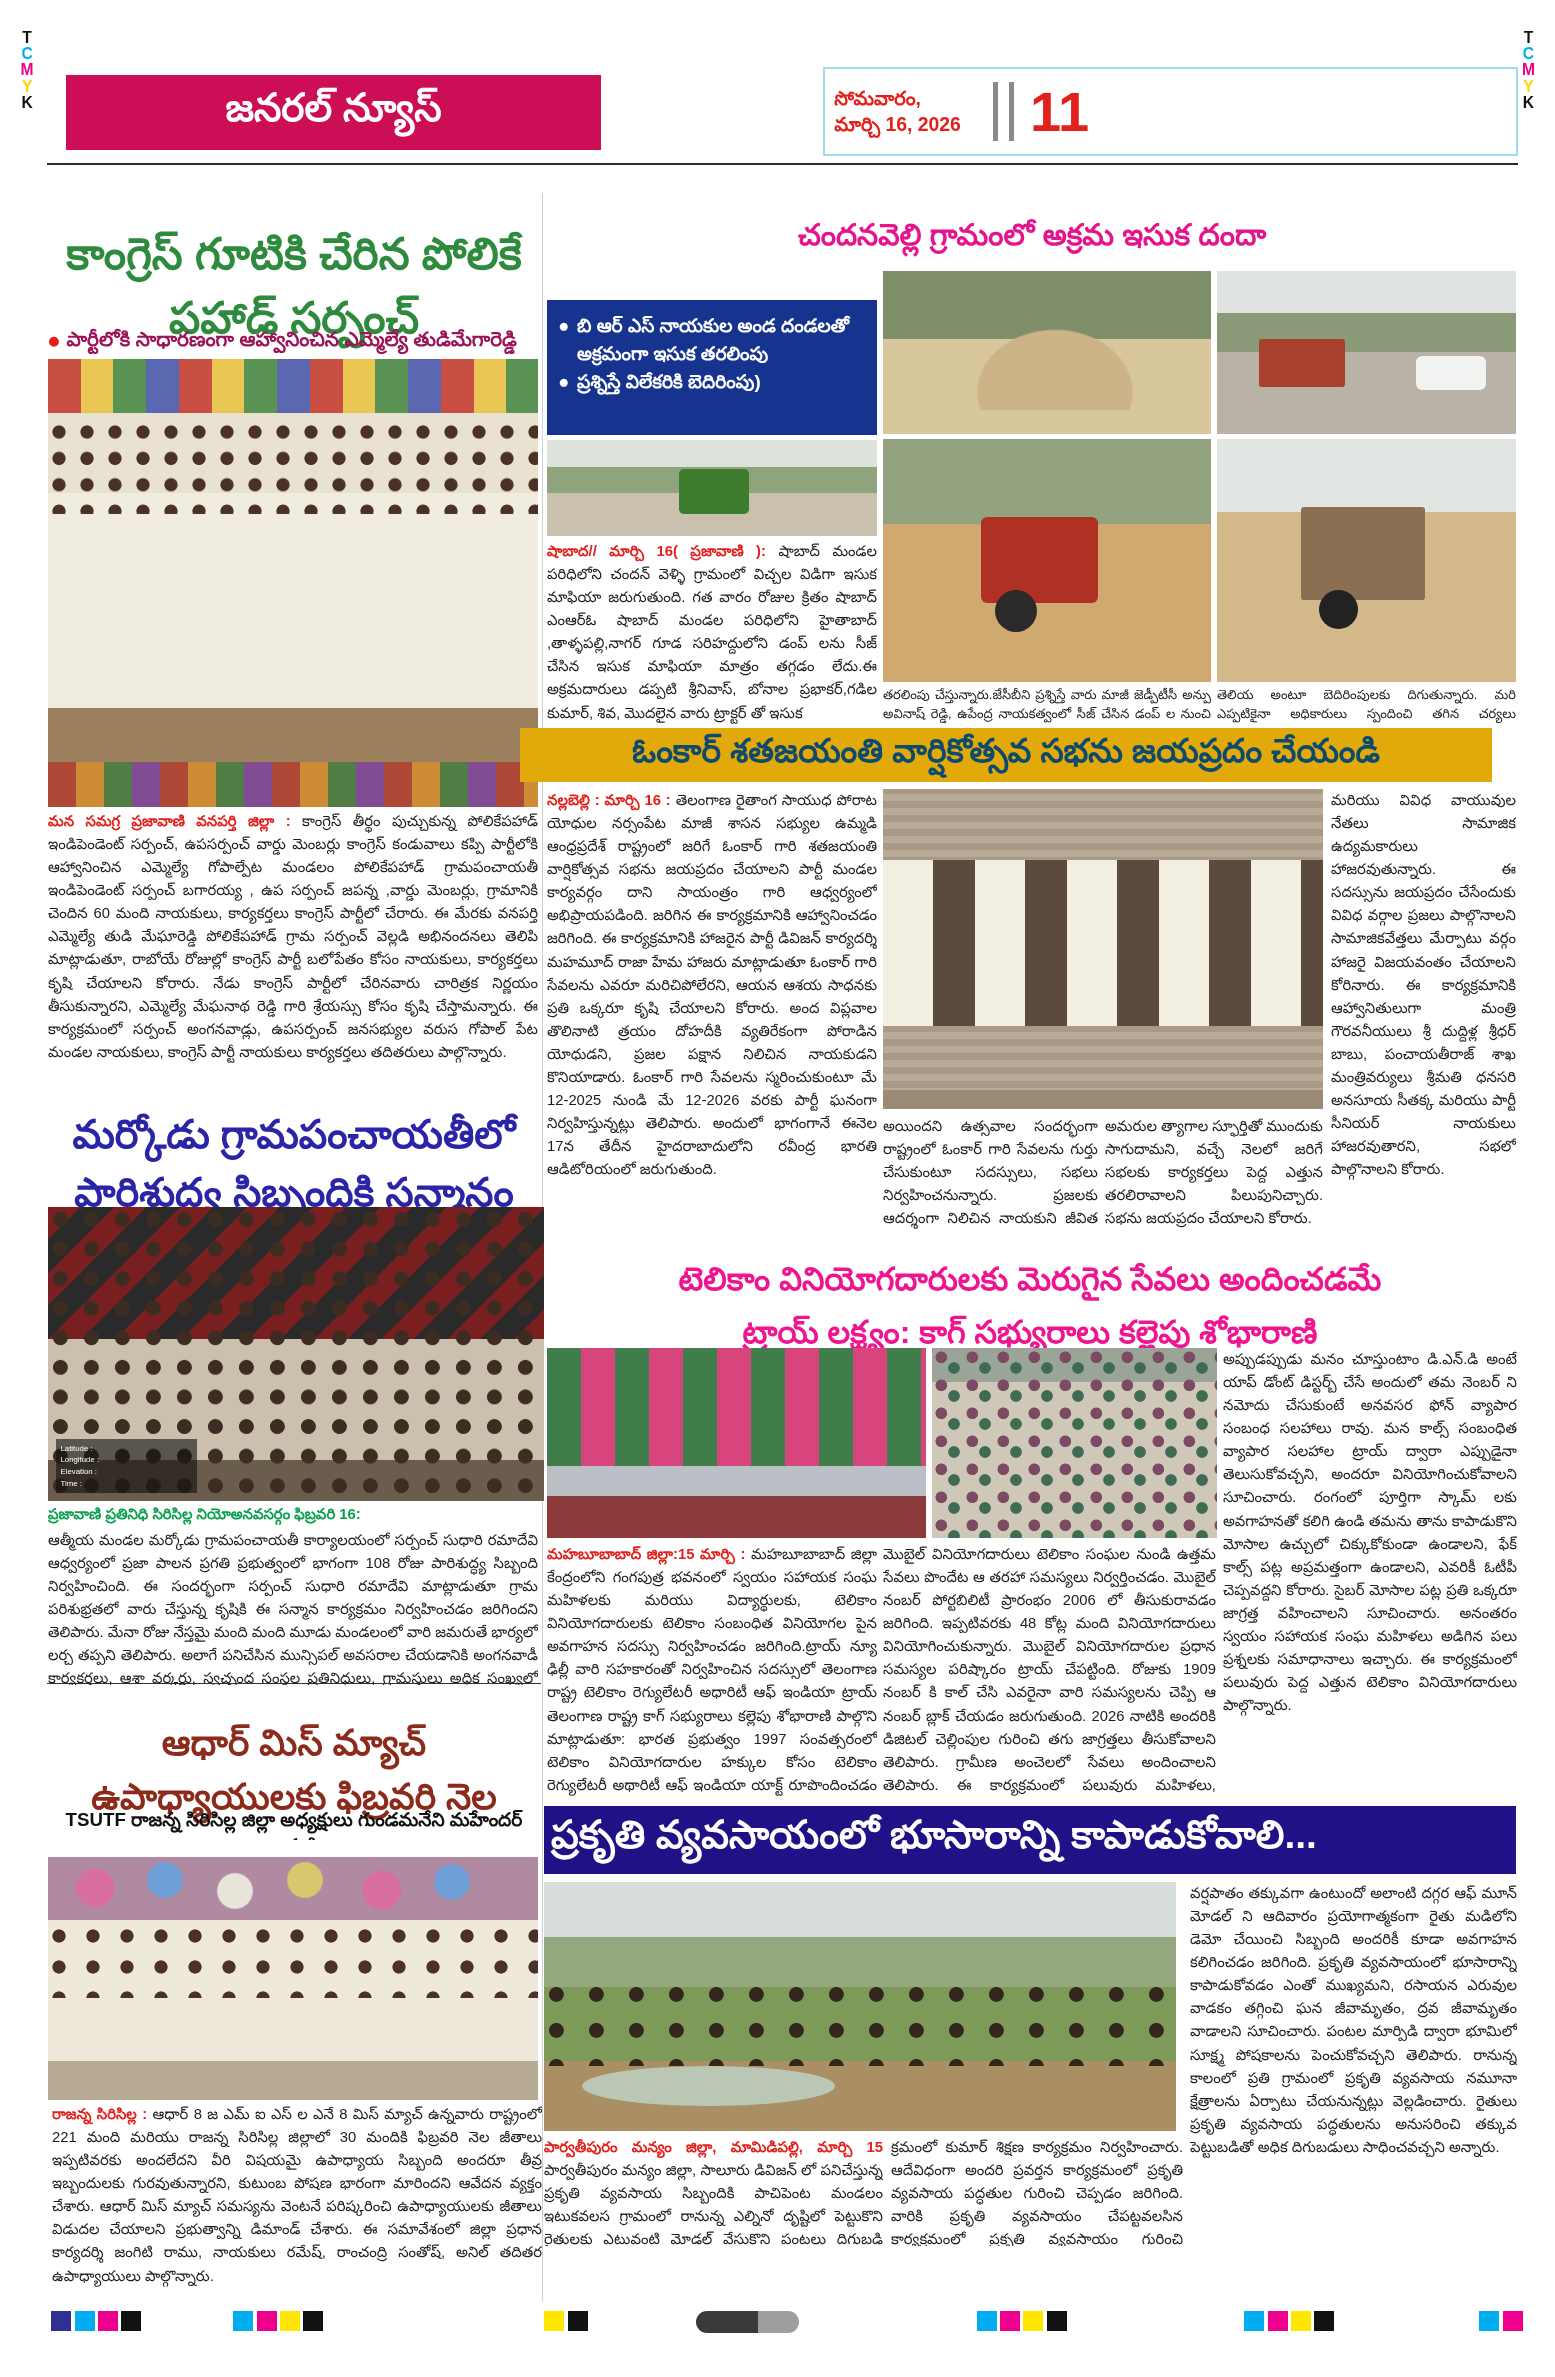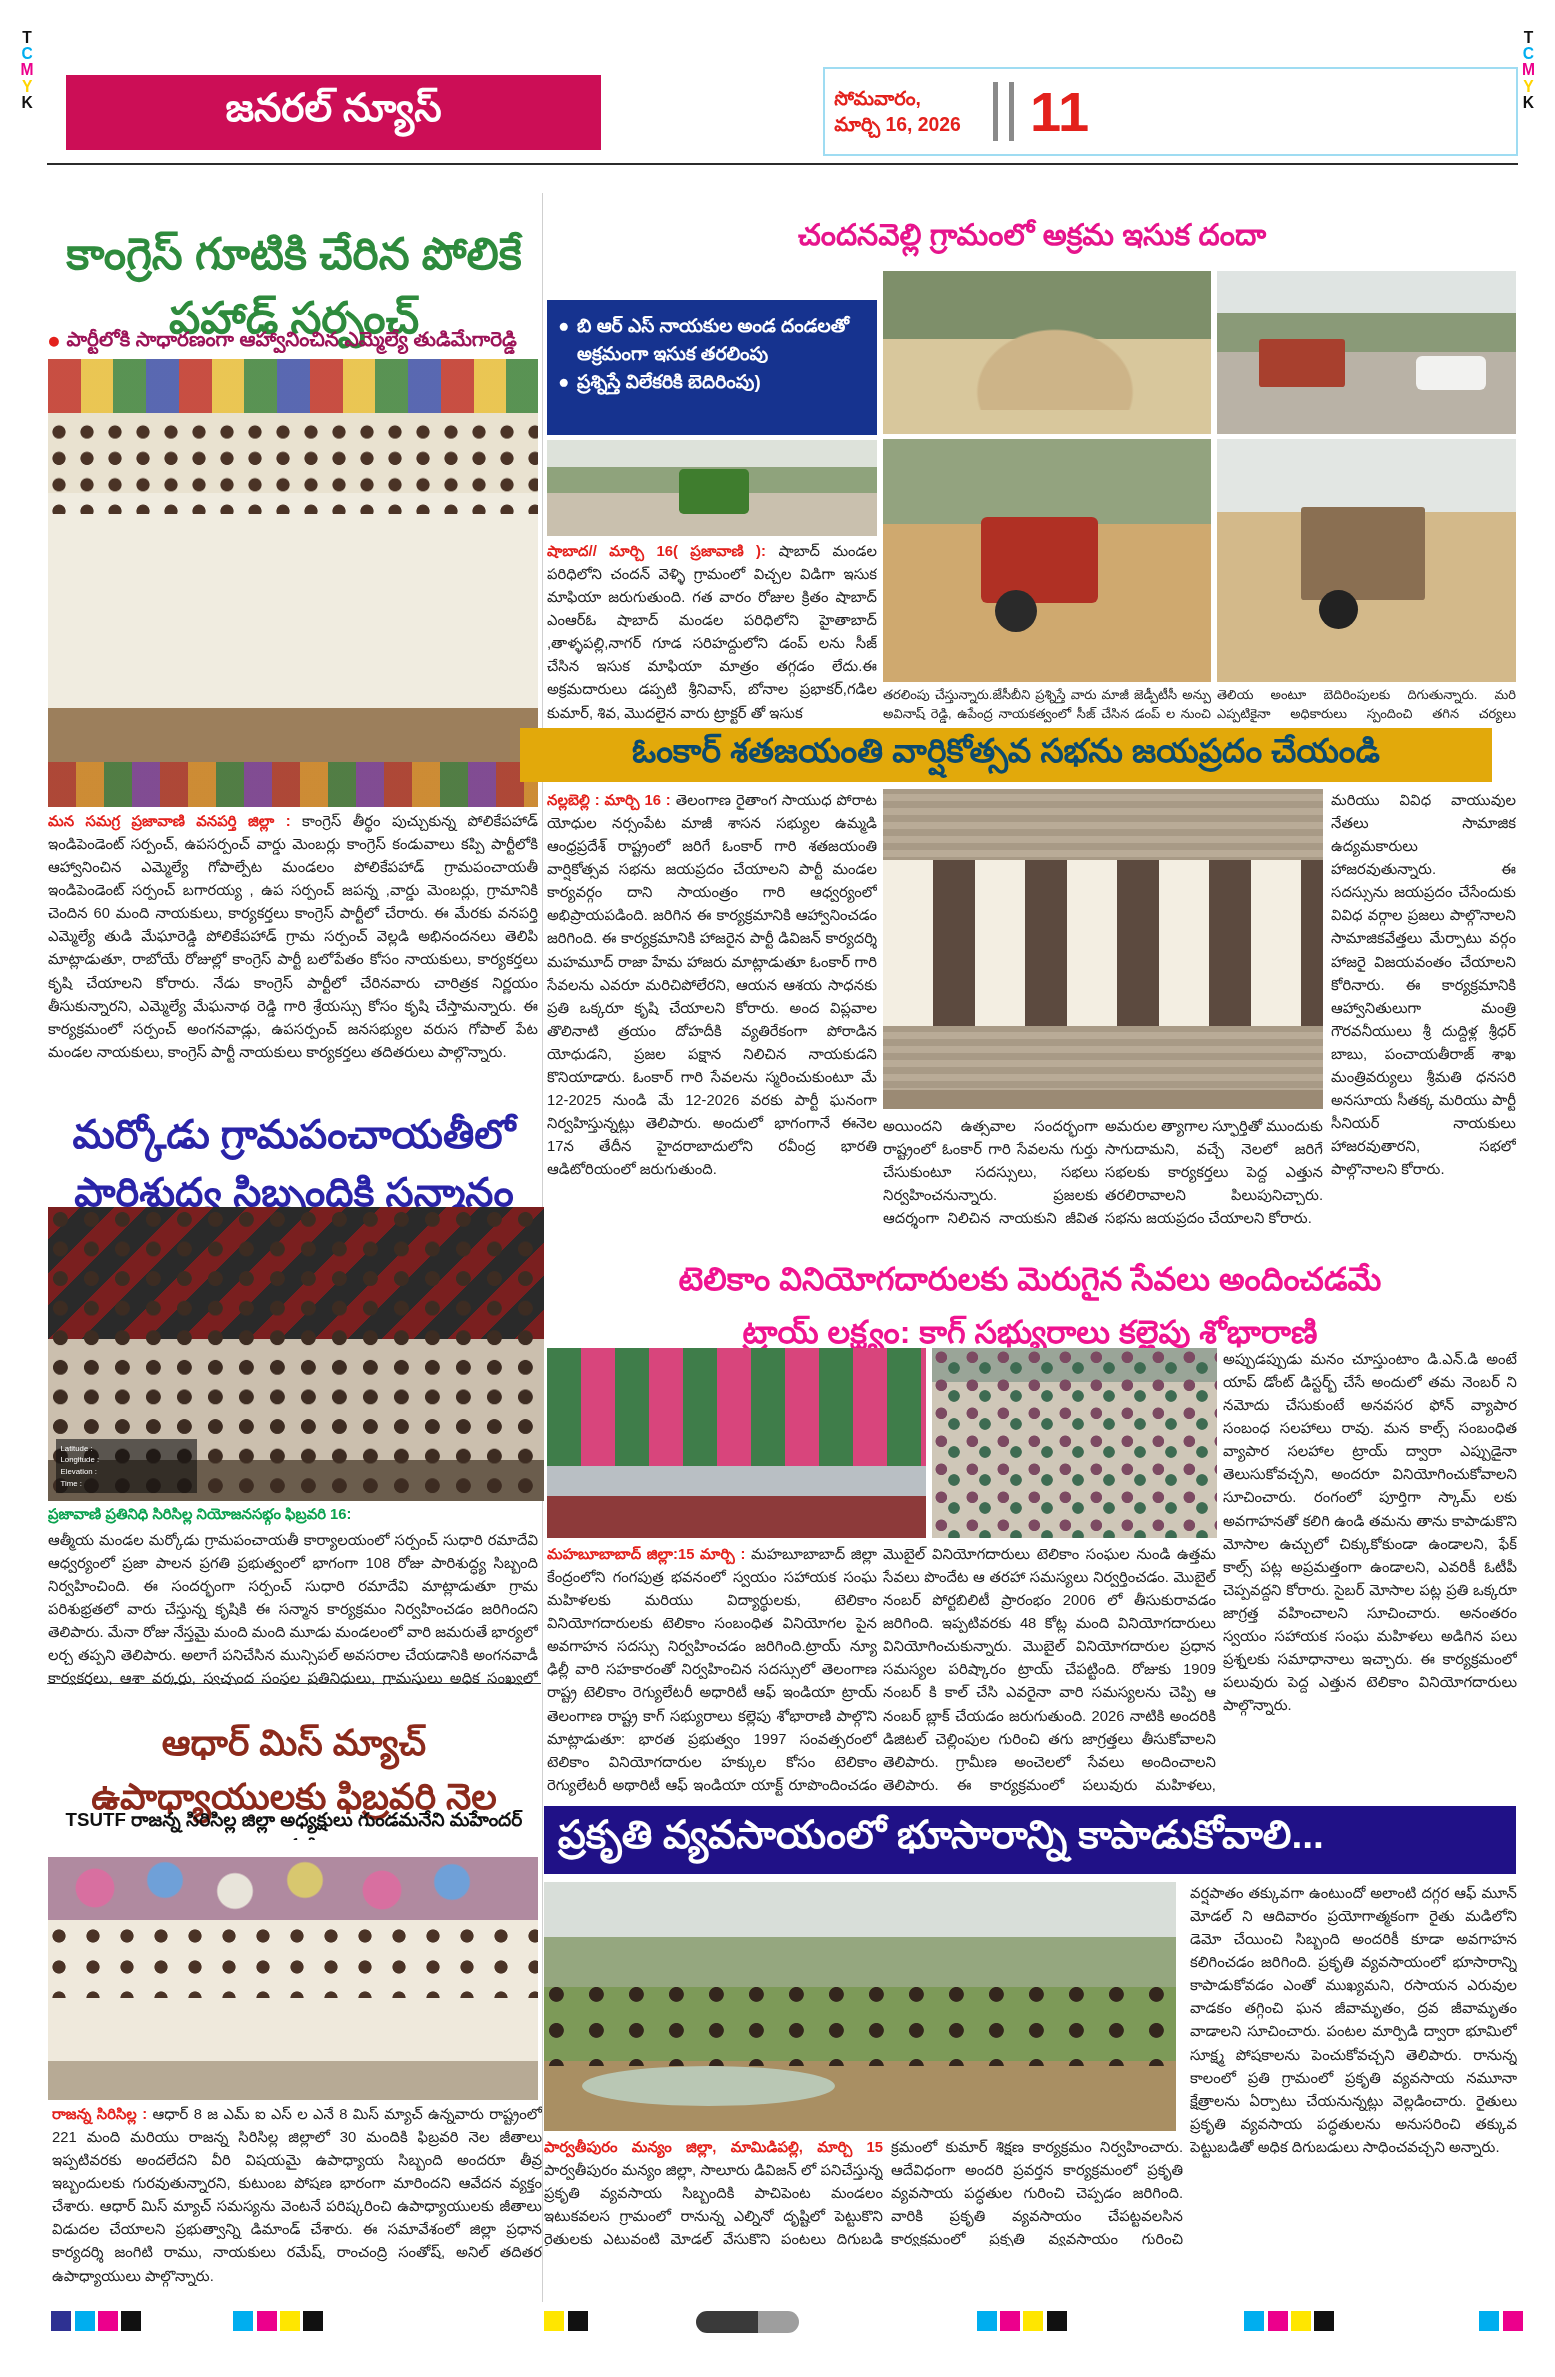--- a/index.html
+++ b/index.html
@@ -59,21 +59,21 @@
         font-size:40px;font-weight:bold;line-height:1.45;text-align:center;overflow:hidden;}
   #a5-headline1{position:absolute;left:544px;top:1240px;width:972px;height:48px;color:#ef1490;
         font-size:32px;font-weight:bold;text-align:center;overflow:hidden;}
   #a5-headline2{position:absolute;left:544px;top:1293px;width:972px;height:48px;color:#ef1490;
         font-size:32px;font-weight:bold;text-align:center;overflow:hidden;}
   #a6-headline{position:absolute;left:47px;top:1692px;width:494px;height:114px;color:#8c2a1c;
         font-size:36px;font-weight:bold;line-height:1.5;text-align:center;overflow:hidden;}
   #a6-subhead{position:absolute;left:47px;top:1809px;width:494px;height:31px;color:#111;
         font-size:18.7px;font-weight:bold;text-align:center;overflow:hidden;}
   #a7-banner{position:absolute;left:544px;top:1806px;width:972px;height:68px;background:#201187;
-        color:#fff;font-size:39px;font-weight:bold;display:flex;align-items:center;padding-left:14px;
+        color:#fff;font-size:39px;font-weight:bold;display:flex;align-items:center;padding-left:7px;
         box-sizing:border-box;overflow:hidden;}
 
   
   #a1-body{left:48px;top:810px;width:490px;height:258px;}
   #a2-col1{left:547px;top:540px;width:330px;height:187px;}
   #a2-cap-mid{left:883px;top:686px;width:328px;height:40px;}
   #a2-cap-right{left:1217px;top:686px;width:299px;height:40px;}
   #a3-col1{left:547px;top:789px;width:330px;height:445px;}
   #a3-col2{left:883px;top:1115px;width:215px;height:118px;}
   #a3-col3{left:1105px;top:1115px;width:218px;height:118px;}
@@ -271,21 +271,21 @@
   <section>
     <h1 id="a4-headline">మర్కోడు గ్రామపంచాయతీలో పారిశుద్ధ్య సిబ్బందికి సన్మానం</h1>
     <div class="ph" id="a4-photo">
       <div class="gps">
         <span>Latitude :</span>
         <span>Longitude :</span>
         <span>Elevation :</span>
         <span>Time :</span>
       </div>
     </div>
-    <div class="cap" id="a4-caption">ప్రజావాణి ప్రతినిధి సిరిసిల్ల నియోజనసభ్గం ఫిబ్రవరి 16:</div>
+    <div class="cap" id="a4-caption">ప్రజావాణి ప్రతినిధి సిరిసిల్ల నియోఅనవసర్గం ఫిబ్రవరి 16:</div>
     <div class="txt" id="a4-body">ఆత్మీయ మండల మర్కోడు గ్రామపంచాయతీ కార్యాలయంలో సర్పంచ్ సుధారి రమాదేవి ఆధ్వర్యంలో ప్రజా పాలన ప్రగతి ప్రభుత్వంలో భాగంగా 108 రోజు పారిశుద్ధ్య సిబ్బంది నిర్వహించింది. ఈ సందర్భంగా సర్పంచ్ సుధారి రమాదేవి మాట్లాడుతూ గ్రామ పరిశుభ్రతలో వారు చేస్తున్న కృషికి ఈ సన్మాన కార్యక్రమం నిర్వహించడం జరిగిందని తెలిపారు. మేనా రోజు నేస్తమై మంది మంది మూడు మండలంలో వారి జమరుతే భార్యలో లర్చ తప్పని తెలిపారు. అలాగే పనిచేసిన మున్సిపల్ అవసరాల చేయడానికి అంగనవాడీ కార్యకర్తలు, ఆశా వర్కర్లు, స్వచ్ఛంద సంస్థల ప్రతినిధులు, గ్రామస్తులు అధిక సంఖ్యలో పాల్గొని పారిశుద్ధ్య కార్మికులకు శాలువాలు కప్పి ఘనంగా సన్మానించారు. ఈ కార్యక్రమంలో వార్డు సభ్యులు, గ్రామస్తులు తదితరులు పాల్గొన్నారు.</div>
   </section>
 
   <section>
     <h1 id="a5-headline1">టెలికాం వినియోగదారులకు మెరుగైన సేవలు అందించడమే</h1>
     <h1 id="a5-headline2">ట్రాయ్ లక్ష్యం: కాగ్ సభ్యురాలు కల్లెపు శోభారాణి</h1>
     <div class="ph" id="a5-photo-a"></div>
     <div class="ph" id="a5-photo-b"></div>
     <div class="txt" id="a5-col1">
       <span class="dl">మహబూబాబాద్ జిల్లా:15 మార్చి :</span>

